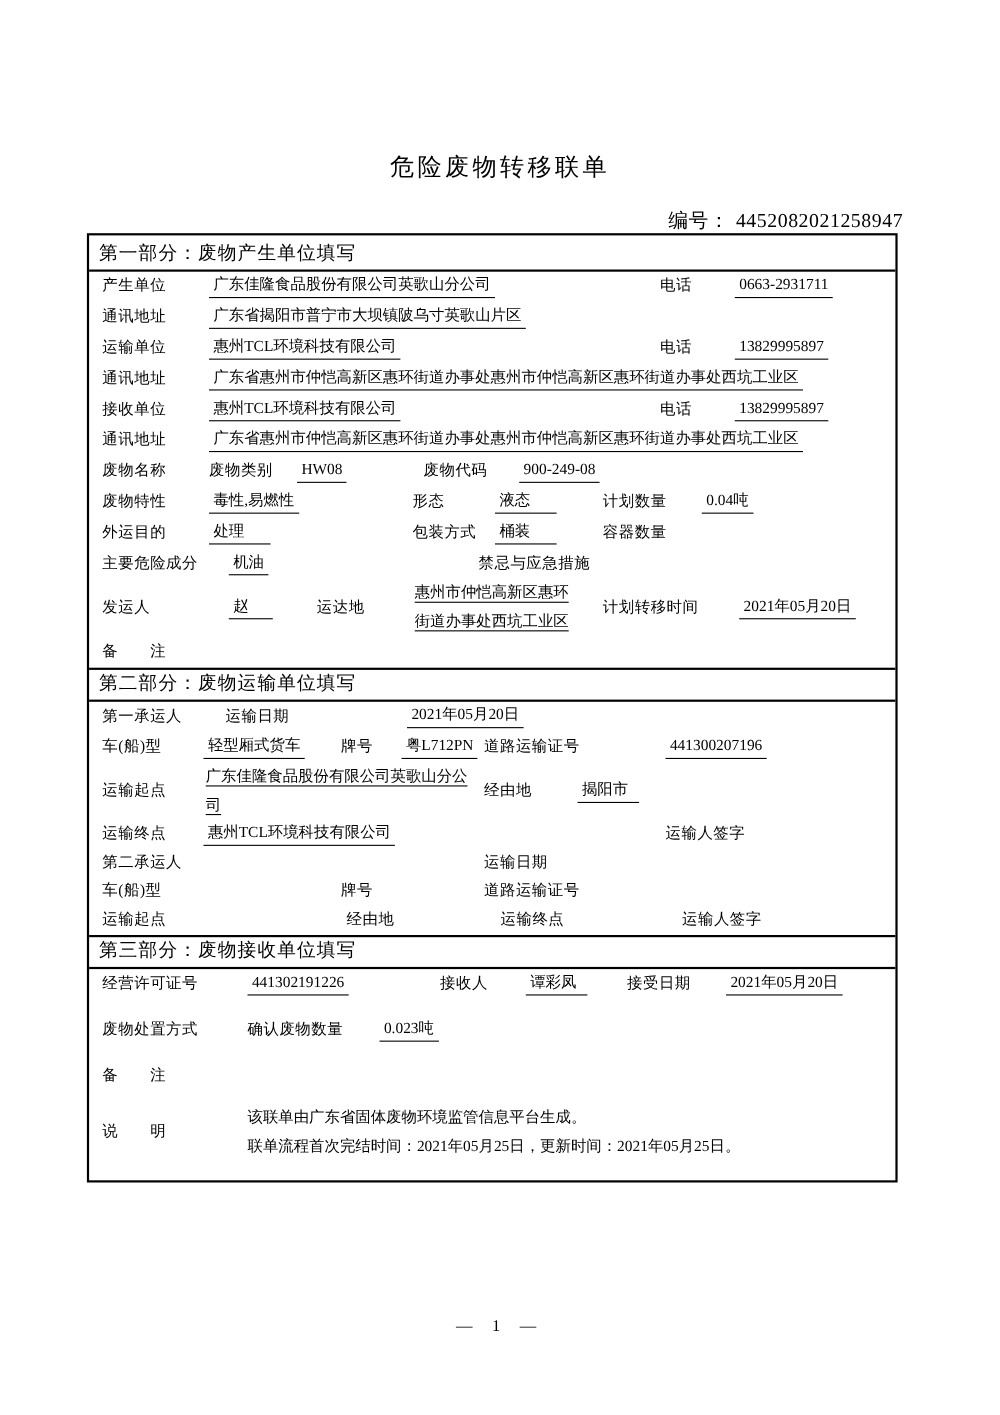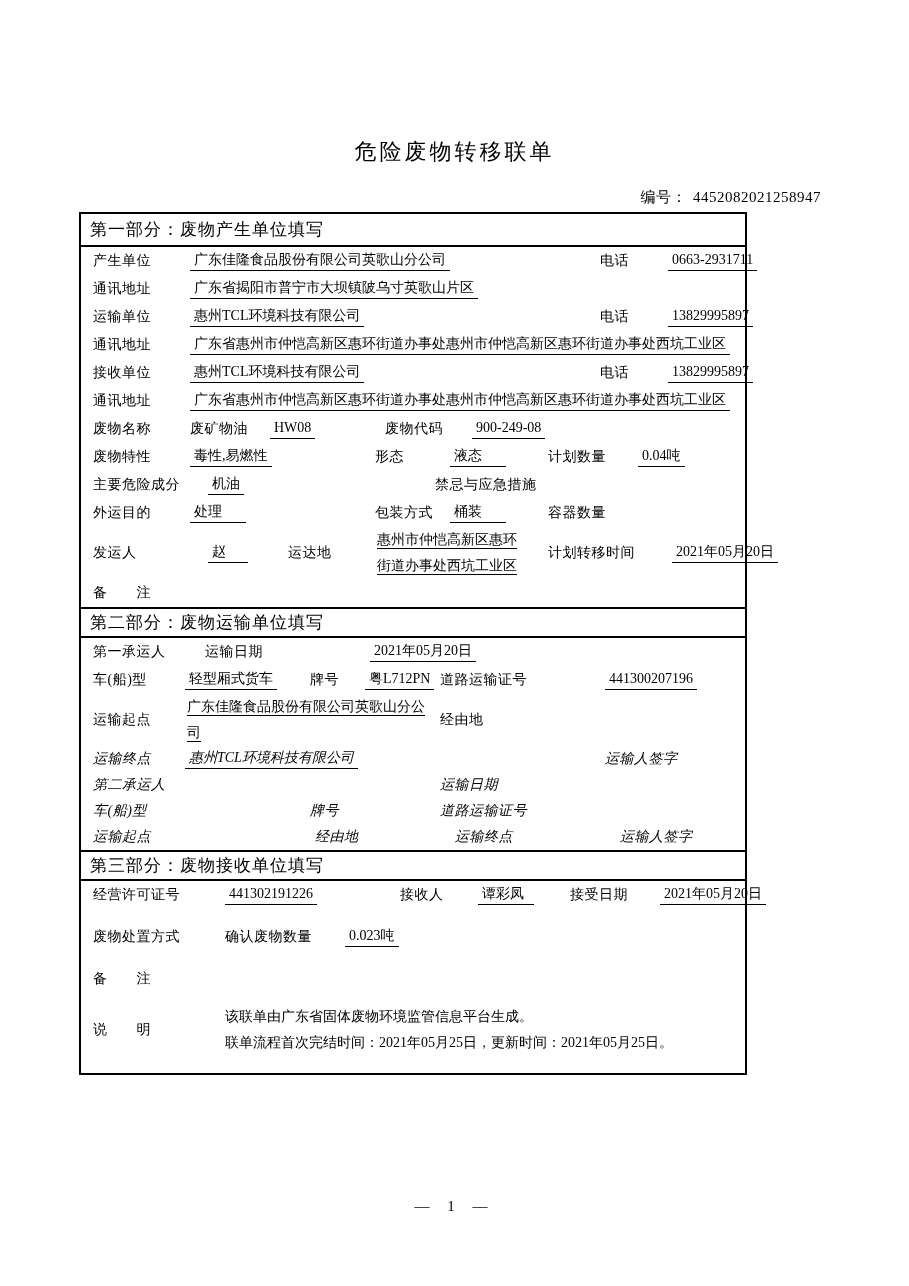--- a/index.html
+++ b/index.html
@@ -11,41 +11,41 @@
   }
   .page { position: relative; width: 909px; height: 1286px; overflow: hidden; }
 
   .title {
     position: absolute; top: 137px; left: 0; width: 100%;
     margin: 0; text-align: center;
     font-size: 22px; font-weight: normal; letter-spacing: 3px; font-family: Liberation Mono, monospace;
   }
   .doc-no {
     position: absolute; top: 188px; right: 88px;
-    font-size: 15px; letter-spacing: 0.5px;
+    font-size: 18px; letter-spacing: 0.5px;
   }
   .doc-no .no-label { margin-right: 6px; }
 
   .tbl {
-    position: absolute; left: 79px; top: 212px; width: 668px;
+    position: absolute; left: 79px; top: 212px; width: 737px;
     border: 2px solid #000; font-size: 14px; line-height: 1;
   }
   .sec-h {
     display: flex; align-items: center;
     height: 33px; padding-left: 9px;
     font-size: 17px; letter-spacing: 1px;
     border-bottom: 2px solid #000;
   }
-  .sec-h.mid { border-top: 2px solid #000; height: 31px; }
+  .sec-h.mid { border-top: 2px solid #000; height: 31px; font-family: Liberation Mono, monospace; }
 
   .row {
     display: flex; align-items: center;
     min-height: 28px; padding: 0 6px 0 12px;
   }
-  .row.h26 { min-height: 26px; font-style: italic; }
+  .row.h26 { min-height: 26px; }
   .row.h52 { min-height: 52px; }
   .row.h56 { min-height: 56px; }
   .row.h80 { min-height: 80px; }
   .row.pb6 { padding-bottom: 6px; }
 
   .lbl { flex: none; letter-spacing: 0.5px; }
   .c   { flex: none; }
   .cf  { flex: 1 1 auto; min-width: 0; }
 
   
@@ -131,48 +131,48 @@
       <span class="cf"><span class="u">13829995897</span></span>
     </div>
 
     <div class="row">
       <span class="lbl w97">通讯地址</span>
       <span class="cf"><span class="u">广东省惠州市仲恺高新区惠环街道办事处惠州市仲恺高新区惠环街道办事处西坑工业区</span></span>
     </div>
 
     <div class="row">
       <span class="lbl w97">废物名称</span>
-      <span class="lbl w80">废矿物油</span>
+      <span class="lbl w80">废物类别</span>
       <span class="c w115"><span class="u">HW08</span></span>
       <span class="lbl w87">废物代码</span>
       <span class="cf"><span class="u">900-249-08</span></span>
     </div>
 
     <div class="row">
       <span class="lbl w97">废物特性</span>
       <span class="c w185"><span class="u">毒性,易燃性</span></span>
       <span class="lbl w75">形态</span>
       <span class="c w98"><span class="u uc">液态</span></span>
       <span class="lbl w90">计划数量</span>
       <span class="cf"><span class="u">0.04吨</span></span>
     </div>
 
     <div class="row">
-      <span class="lbl w115">主要危险成分</span>
-      <span class="c w227" style="width:227px"><span class="u">机油</span></span>
-      <span class="lbl cf">禁忌与应急措施</span>
-    </div>
-
-    <div class="row">
       <span class="lbl w97">外运目的</span>
       <span class="c w185"><span class="u uc">处理</span></span>
       <span class="lbl w75">包装方式</span>
       <span class="c w98"><span class="u uc">桶装</span></span>
       <span class="lbl w90">容器数量</span>
       <span class="cf"></span>
+    </div>
+
+    <div class="row">
+      <span class="lbl w115">主要危险成分</span>
+      <span class="c w227" style="width:227px"><span class="u">机油</span></span>
+      <span class="lbl cf">禁忌与应急措施</span>
     </div>
 
     <div class="row h52">
       <span class="lbl w115">发运人</span>
       <span class="c w80"><span class="u uc" style="min-width:40px">赵</span></span>
       <span class="lbl w87">运达地</span>
       <span class="c w173"><span class="um w148">惠州市仲恺高新区惠环街道办事处西坑工业区</span></span>
       <span class="lbl w124">计划转移时间</span>
       <span class="cf"><span class="u">2021年05月20日</span></span>
     </div>
@@ -197,20 +197,21 @@
       <span class="lbl w55">牌号</span>
       <span class="c w75"><span class="u">粤L712PN</span></span>
       <span class="lbl w165">道路运输证号</span>
       <span class="cf"><span class="u">441300207196</span></span>
     </div>
 
     <div class="row h52">
       <span class="lbl w92">运输起点</span>
       <span class="c w255"><span class="um w240">广东佳隆食品股份有限公司英歌山分公司</span></span>
       <span class="lbl w85">经由地</span>
+      <span class="cf"><span class="u uc">揭阳市</span></span>
     </div>
 
     <div class="row h26">
       <span class="lbl w92">运输终点</span>
       <span class="c w420"><span class="u">惠州TCL环境科技有限公司</span></span>
       <span class="lbl cf">运输人签字</span>
     </div>
 
     <div class="row h26">
       <span class="lbl w112">第二承运人</span>

